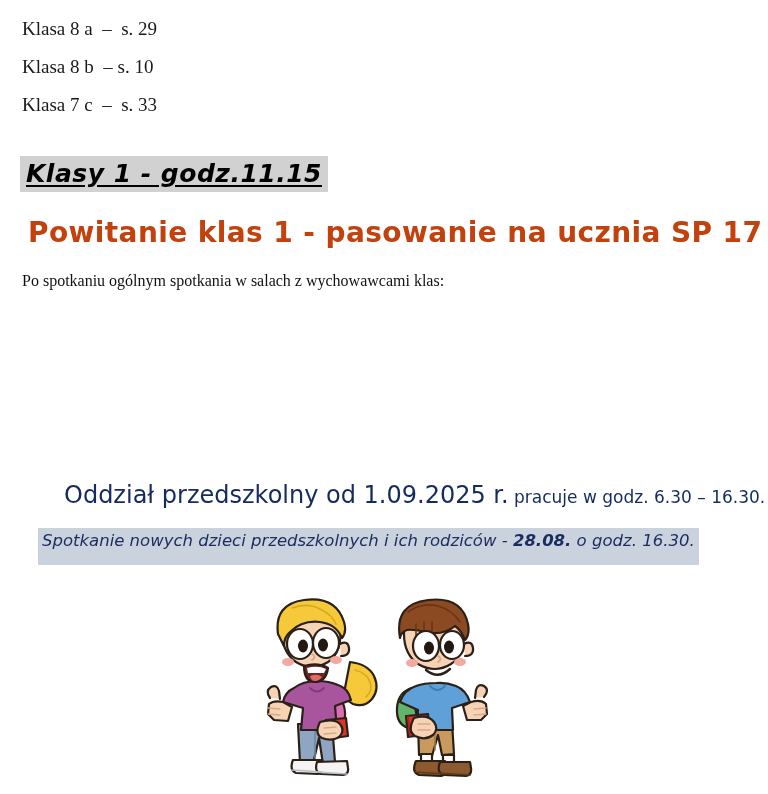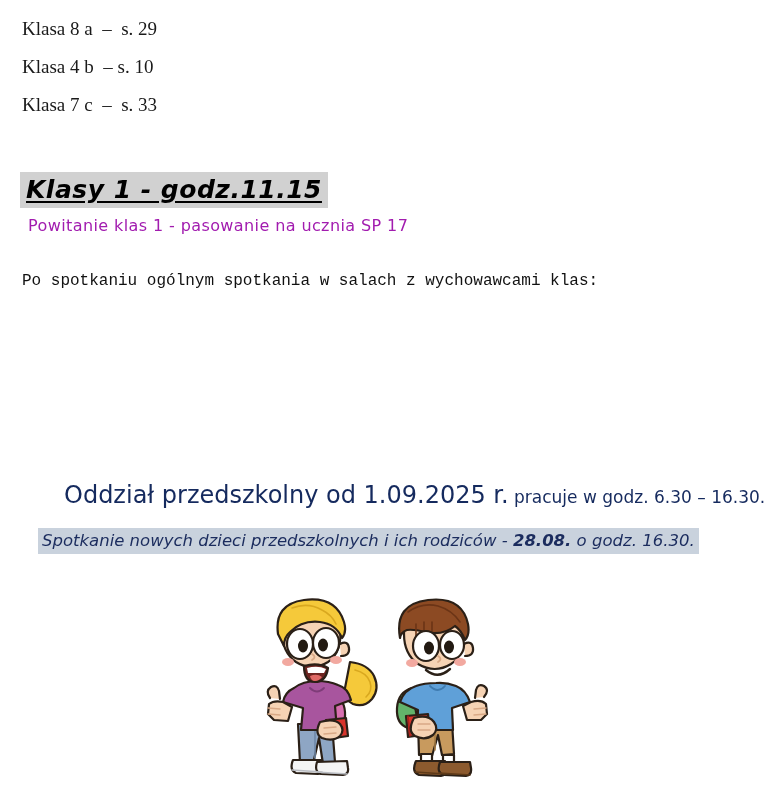--- a/index.html
+++ b/index.html
@@ -48,53 +48,52 @@
   
   .heading-wrap {
     position: absolute;
     left: 20px;
     top: 156px;
   }
   .heading-hl {
     display: inline-block;
     background: #d1d1d1;
     padding: 3px 6px 4px 6px;
-    margin-top: 16px;
   }
   .heading-text {
     font-family: "DejaVu Sans", "Liberation Sans", sans-serif;
     font-size: 25px;
     font-weight: bold;
     font-style: italic;
     letter-spacing: 0.5px;
     color: #000000;
     text-decoration: underline;
     text-underline-offset: 3px;
     white-space: pre;
   }
 
   
   .red-head {
     position: absolute;
     left: 28px;
     top: 216px;
     font-family: "DejaVu Sans", "Liberation Sans", sans-serif;
-    font-size: 16px;
-    font-weight: normal;
+    font-size: 28px;
+    font-weight: bold;
     letter-spacing: 0.4px;
-    color: #a21caf;
+    color: #c2410c;
     white-space: pre;
   }
 
   
   .comic-par {
     position: absolute;
     left: 22px;
     top: 272px;
-    font-family: Liberation Mono, monospace;
+    font-family: Liberation Serif, serif;
     font-size: 16px;
     font-weight: normal;
     color: #111111;
     white-space: pre;
   }
 
   
   .navy-line1 {
     position: absolute;
     left: 64px;
@@ -115,21 +114,21 @@
   }
 
   .navy-line2-wrap {
     position: absolute;
     left: 38px;
     top: 528px;
   }
   .navy-hl {
     display: inline-block;
     background: #c9d2dd;
-    padding: 3px 4px 4px 4px;
+    padding: 3px 4px 15px 4px;
     color: #1b2c5e;
     font-family: "DejaVu Sans", "Liberation Sans", sans-serif;
     font-size: 16.5px;
     font-style: italic;
     white-space: pre;
   }
   .navy-hl b { font-weight: bold; }
 
   
   .clipart {
@@ -141,21 +140,21 @@
   }
   .clipart svg { display: block; }
 </style>
 </head>
 <body>
 
 <div class="page">
 
   <div class="block-klasy8">
     <div class="serif-line">Klasa 8 a  –  s. 29</div>
-    <div class="serif-line">Klasa 4 b  – s. 10</div>
+    <div class="serif-line">Klasa 8 b  – s. 10</div>
     <div class="serif-line">Klasa 7 c  –  s. 33</div>
   </div>
 
   <div class="heading-wrap">
     <span class="heading-hl"><span class="heading-text">Klasy 1 - godz.11.15</span></span>
   </div>
 
   <div class="red-head">Powitanie klas 1 - pasowanie na ucznia SP 17</div>
 
   <div class="comic-par">Po spotkaniu ogólnym spotkania w salach z wychowawcami klas:</div>

